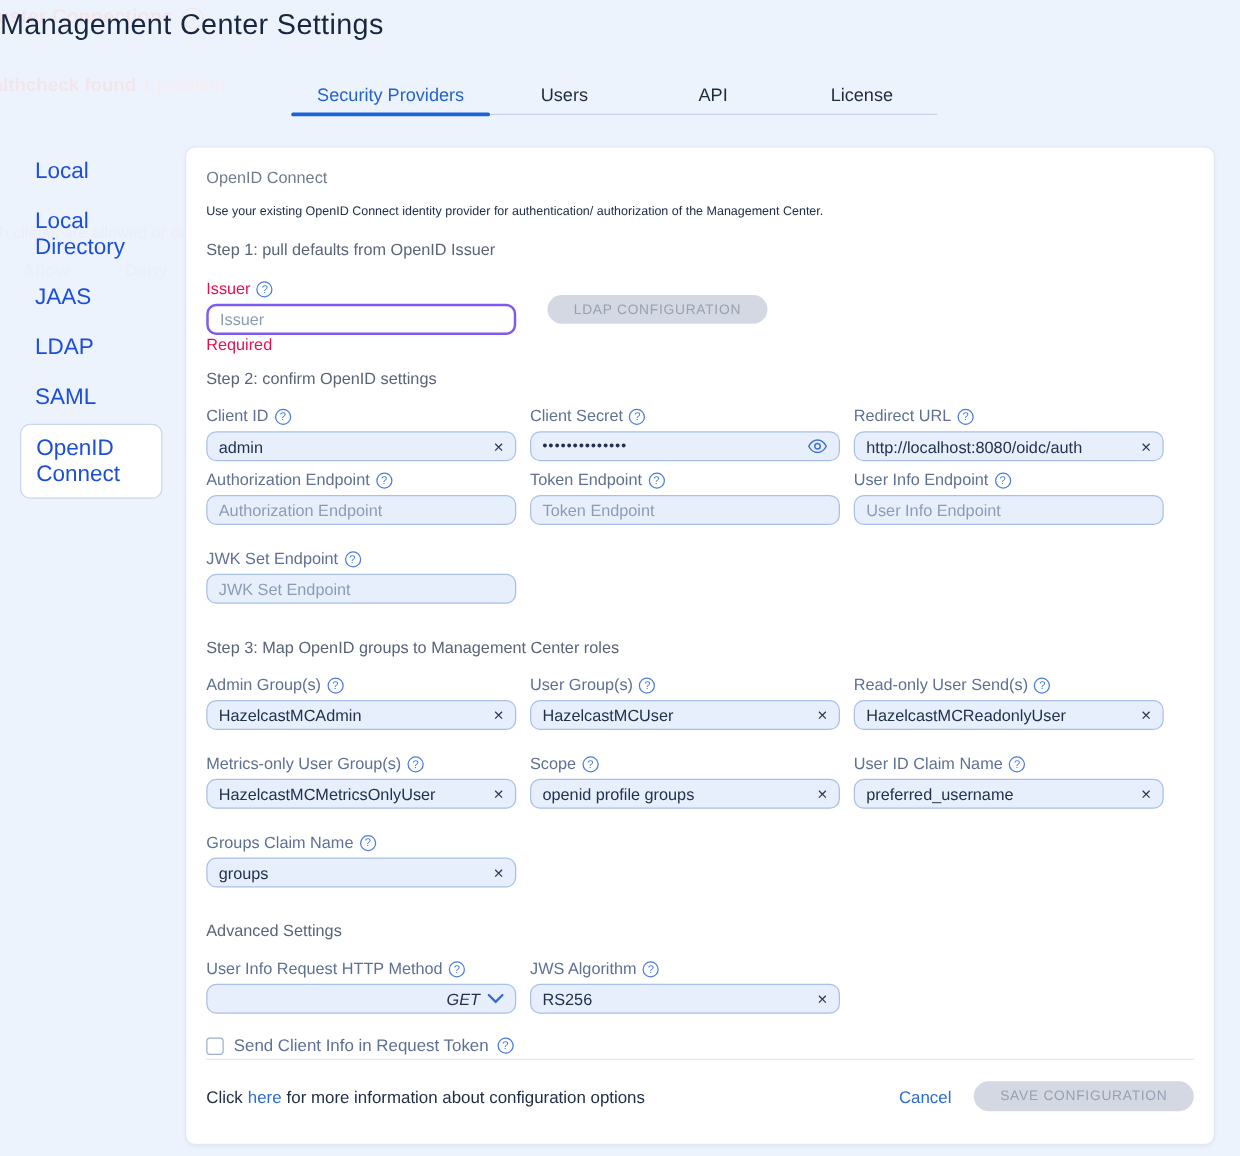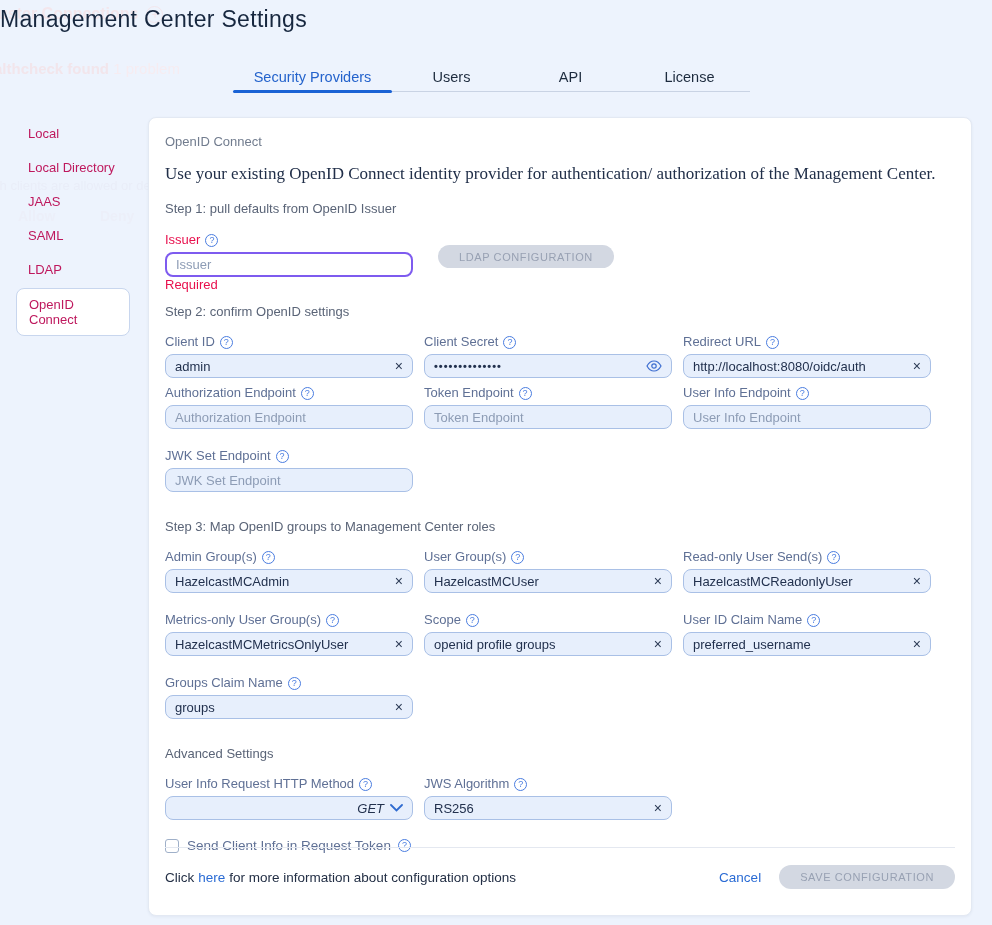--- a/index.html
+++ b/index.html
@@ -42,37 +42,37 @@
   .tab-1, .tab-2, .tab-3 { width:119px; }
   .tab.active { color:#2463cc; }
   .tab.active::after {
     content:""; position:absolute; left:0; right:0; bottom:-2px;
     height:3px; background:#1a62d5; border-radius:2px;
   }
 
   
   .sidebar { position:absolute; left:0; top:117px; width:148px; }
   .side-item {
-    padding:9px 0 9px 28px; font-size:13px; color:#be185d; cursor:pointer;
+    padding:9px 0 9px 28px; font-size:18px; color:#1d4ed8; cursor:pointer;
     margin-bottom:1px; position:relative; z-index:2;
   }
   .side-item.selected {
     margin:2px 18px 0 16px; padding:8px 12px;
     background:#ffffff; border:1px solid #c8d6ee; border-radius:8px;
   }
 
   
   .panel {
     position:absolute; left:148px; top:117px; width:824px; height:799px;
     background:#ffffff; border:1px solid #e3e9f3; border-radius:8px;
     box-shadow:0 1px 3px rgba(30,50,90,0.06);
     padding:16px 16px 0 16px; z-index:3;
   }
   .panel-heading { font-size:13px; font-weight:400; color:#717c8e; }
-  .panel-desc { margin-top:15px; font-size:17px; color:#212f49;font-family:Liberation Serif, serif; }
+  .panel-desc { margin-top:15px; font-size:10px; color:#212f49; }
   .step-title { font-size:13px; color:#5a6477; }
   .mt-sm { margin-top:12px; }
   .mt-md { margin-top:17px; }
   .mt-lg { margin-top:27px; }
 
   .form-row { display:flex; gap:11px; margin-top:16px; }
   .field { width:248px; }
   .field-label {
     display:flex; align-items:center; gap:5px;
     font-size:13px; color:#5f7095; margin-bottom:5px; line-height:14px;
@@ -148,22 +148,22 @@
   <div class="tab tab-0 active">Security Providers</div>
   <div class="tab tab-1">Users</div>
   <div class="tab tab-2">API</div>
   <div class="tab tab-3">License</div>
 </nav>
 
 <aside class="sidebar">
   <div class="side-item">Local</div>
   <div class="side-item">Local Directory</div>
   <div class="side-item">JAAS</div>
+  <div class="side-item">LDAP</div>
   <div class="side-item">SAML</div>
-  <div class="side-item">LDAP</div>
   <div class="side-item selected">OpenID Connect</div>
 </aside>
 
 <main class="panel">
 
   <div class="panel-heading">OpenID Connect</div>
   <div class="panel-desc">Use your existing OpenID Connect identity provider for authentication/ authorization of the Management Center.</div>
 
   <div class="step-title mt-md">Step 1: pull defaults from OpenID Issuer</div>
   <div class="issuer-row mt-md">

